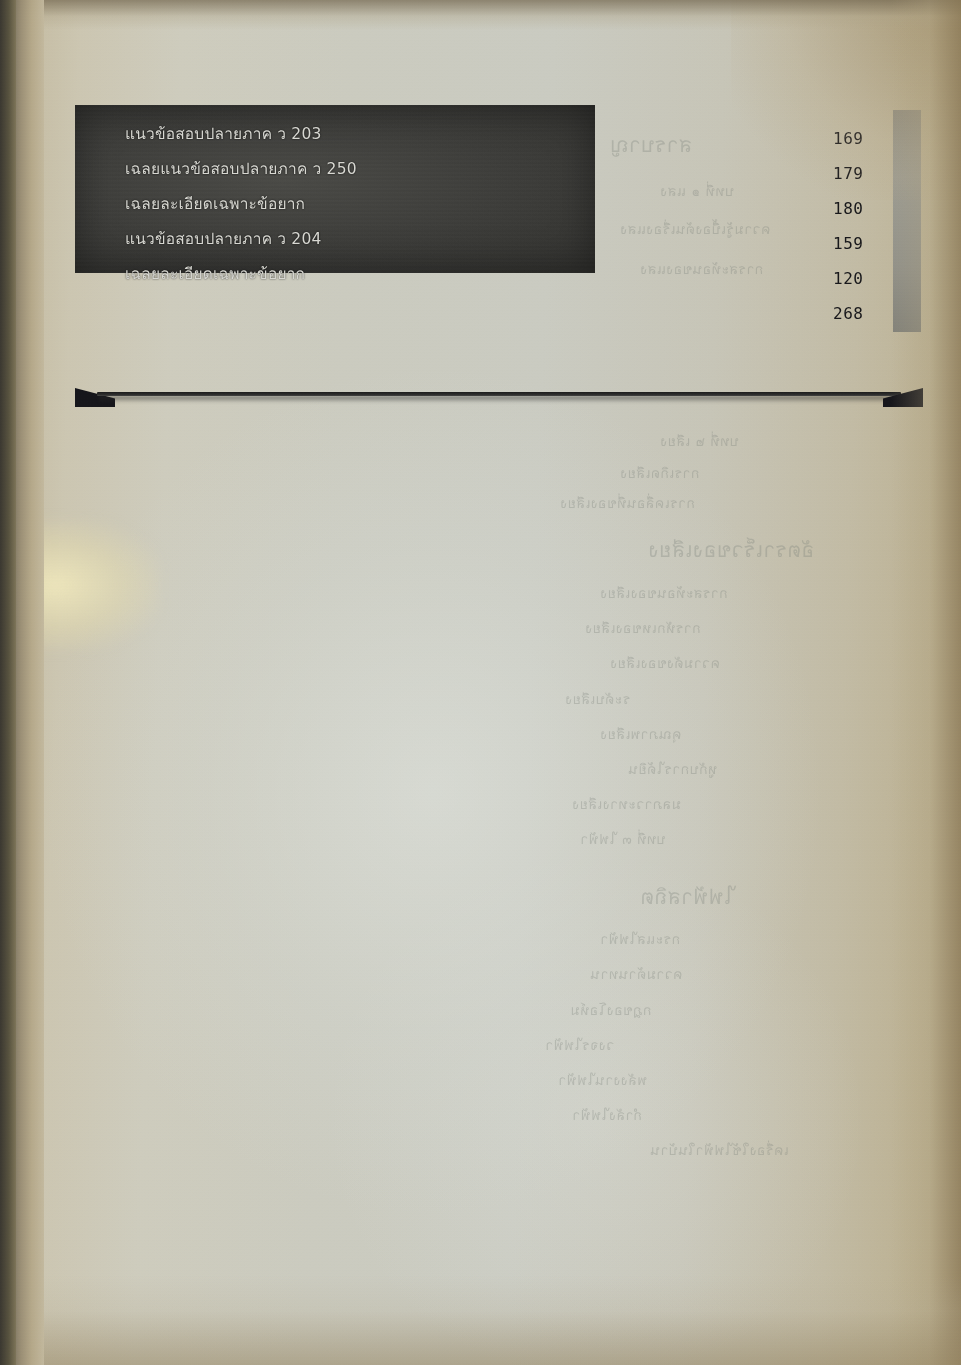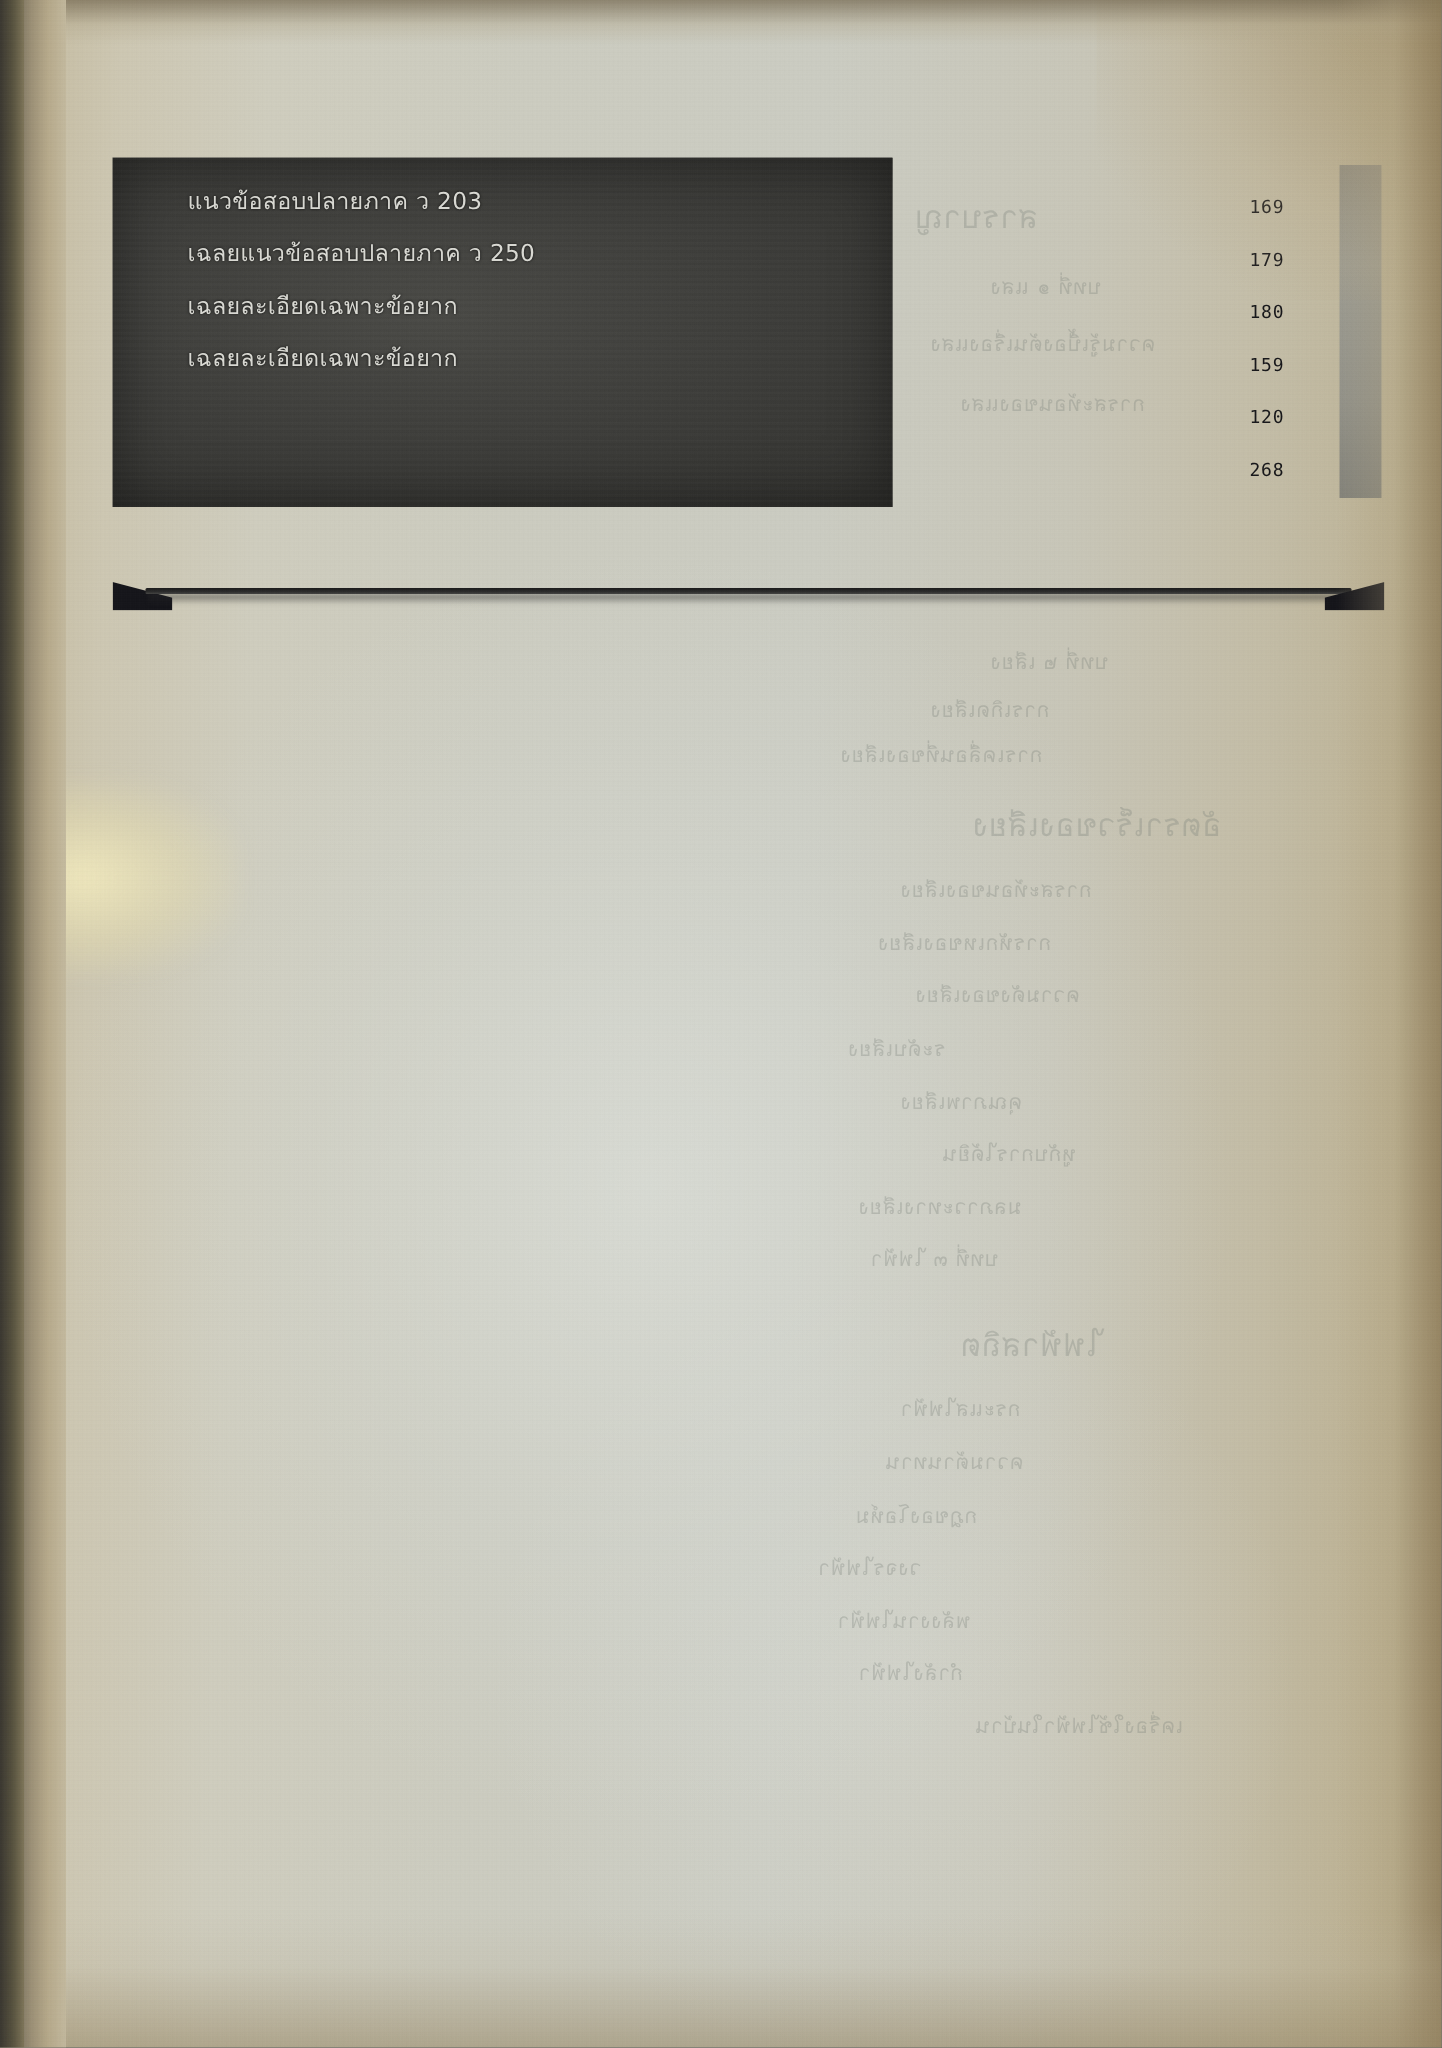--- a/index.html
+++ b/index.html
@@ -110,21 +110,21 @@
     pointer-events: none;
     letter-spacing: 0.5px;
   }
 
   
   .toc-block {
     position: absolute;
     left: 75px;
     top: 105px;
     width: 520px;
-    height: 233px;
+    height: 168px;
     background:
       radial-gradient(ellipse 80% 70% at 40% 45%, #4a4a46 0%, #3d3d3a 55%, #333330 100%);
     box-shadow: inset 0 0 40px rgba(0,0,0,0.45);
   }
   .toc-block::after {
     content: "";
     position: absolute;
     inset: 0;
     background:
       repeating-linear-gradient(0deg, rgba(255,255,255,0.025) 0px, rgba(0,0,0,0.05) 2px, rgba(255,255,255,0.02) 4px);
@@ -152,21 +152,21 @@
   .toc-pages {
     position: absolute;
     left: 833px;
     top: 105px;
     width: 60px;
     padding-top: 16px;
   }
   .toc-page {
     height: 35px;
     font-family: "DejaVu Sans Mono", monospace;
-    font-size: 12px;
+    font-size: 16px;
     color: #17171a;
     text-align: left;
     line-height: 35px;
     letter-spacing: 0.5px;
   }
 
   
   .grey-bar {
     position: absolute;
     left: 893px;
@@ -258,20 +258,23 @@
       <div class="toc-row">
         <span class="toc-title">แนวข้อสอบปลายภาค ว 203</span>
       </div>
       <div class="toc-row">
         <span class="toc-title">เฉลยแนวข้อสอบปลายภาค ว 250</span>
       </div>
       <div class="toc-row">
         <span class="toc-title">เฉลยละเอียดเฉพาะข้อยาก</span>
       </div>
       <div class="toc-row">
+        <span class="toc-title">แนวข้อสอบปลายภาค ว 204</span>
+      </div>
+      <div class="toc-row">
         <span class="toc-title">เฉลยละเอียดเฉพาะข้อยาก</span>
       </div>
     </div>
   </div>
 
   <div class="toc-pages">
     <div class="toc-page">169</div>
     <div class="toc-page">179</div>
     <div class="toc-page">180</div>
     <div class="toc-page">159</div>

